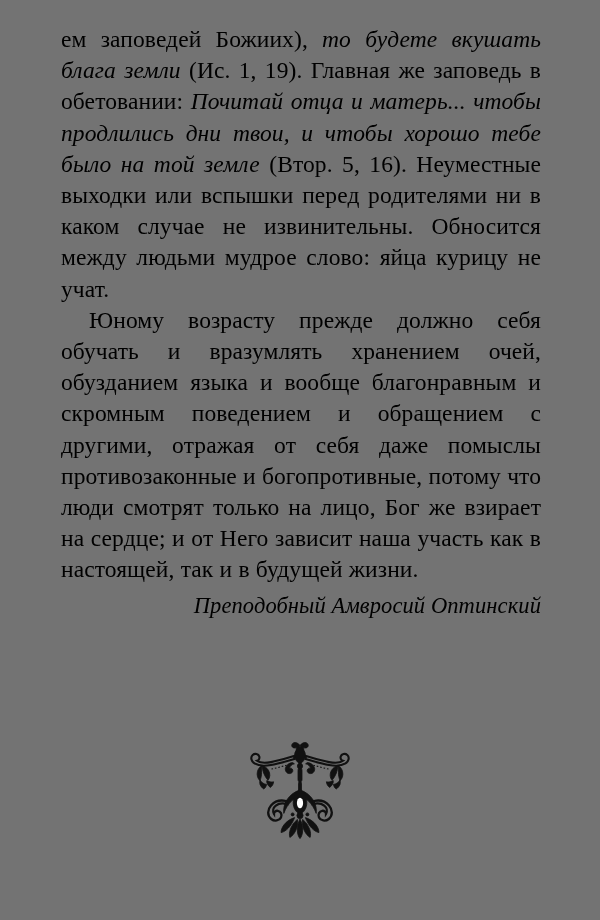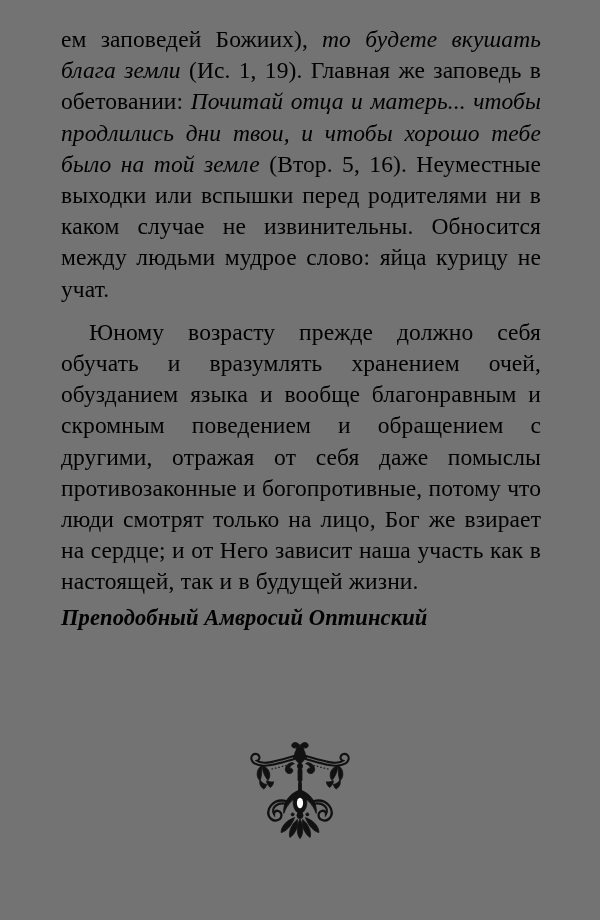--- a/index.html
+++ b/index.html
@@ -41,35 +41,34 @@
     letter-spacing: 0.1px;
     word-spacing: 0.2px;
     hyphens: manual;
   }
 
   .para.indent {
     text-indent: 28px;
   }
 
   .para + .para {
-    margin-top: 12px;
+    margin-top: 0px;
   }
 
   .para i, .para .italic {
     font-style: italic;
   }
 
   .attribution {
     margin: 4px 0 0 0;
-    text-align: left;
+    text-align: right;
     font-style: italic;
     font-size: 22.5px;
     line-height: 31.2px;
     letter-spacing: 0.1px;
-    font-weight: bold;
   }
 
   .ornament {
     position: absolute;
     left: 228px;
     top: 735px;
     width: 144px;
     height: 112px;
   }
   .ornament svg {

